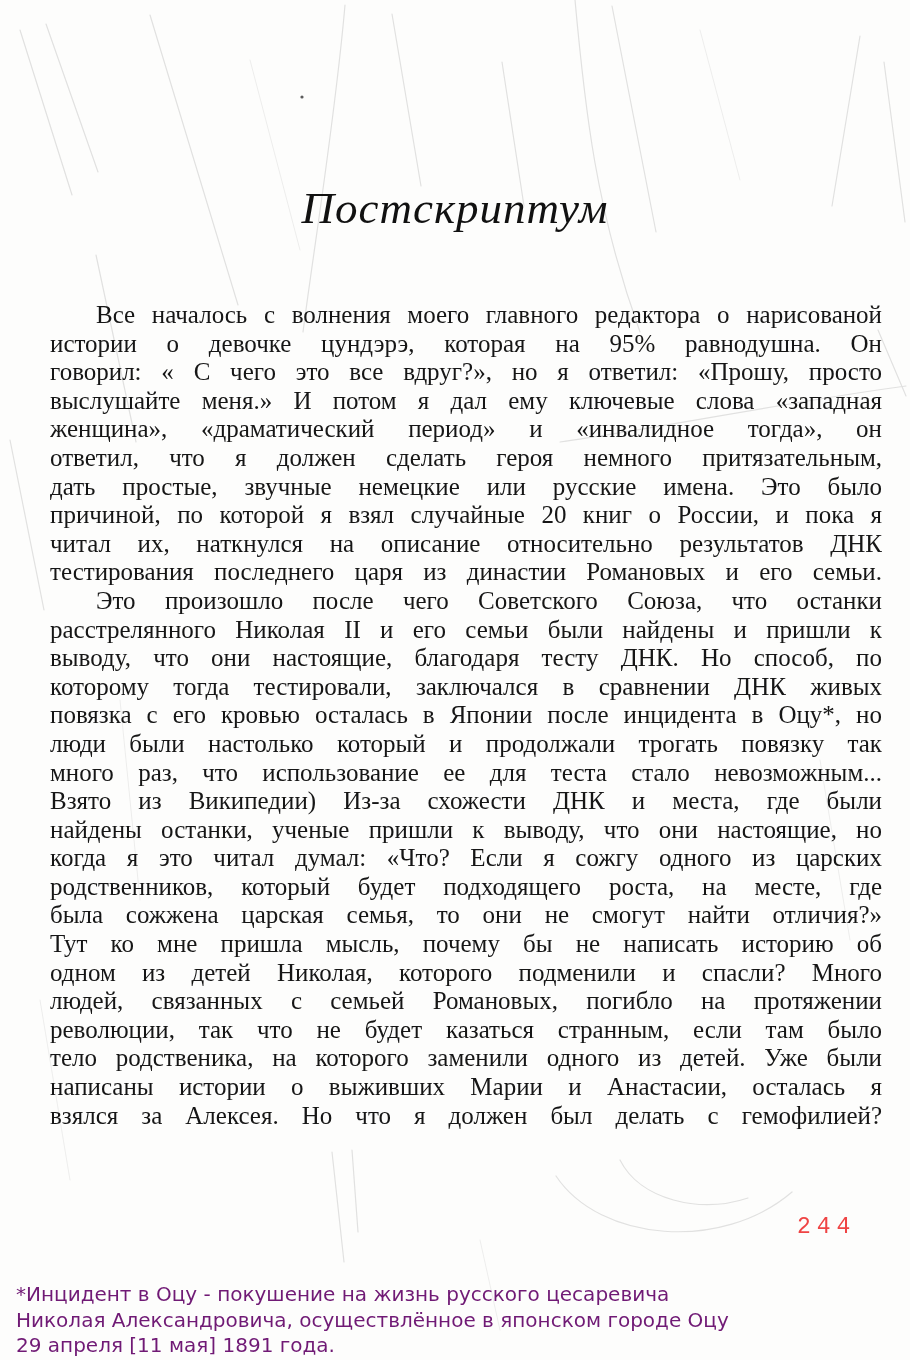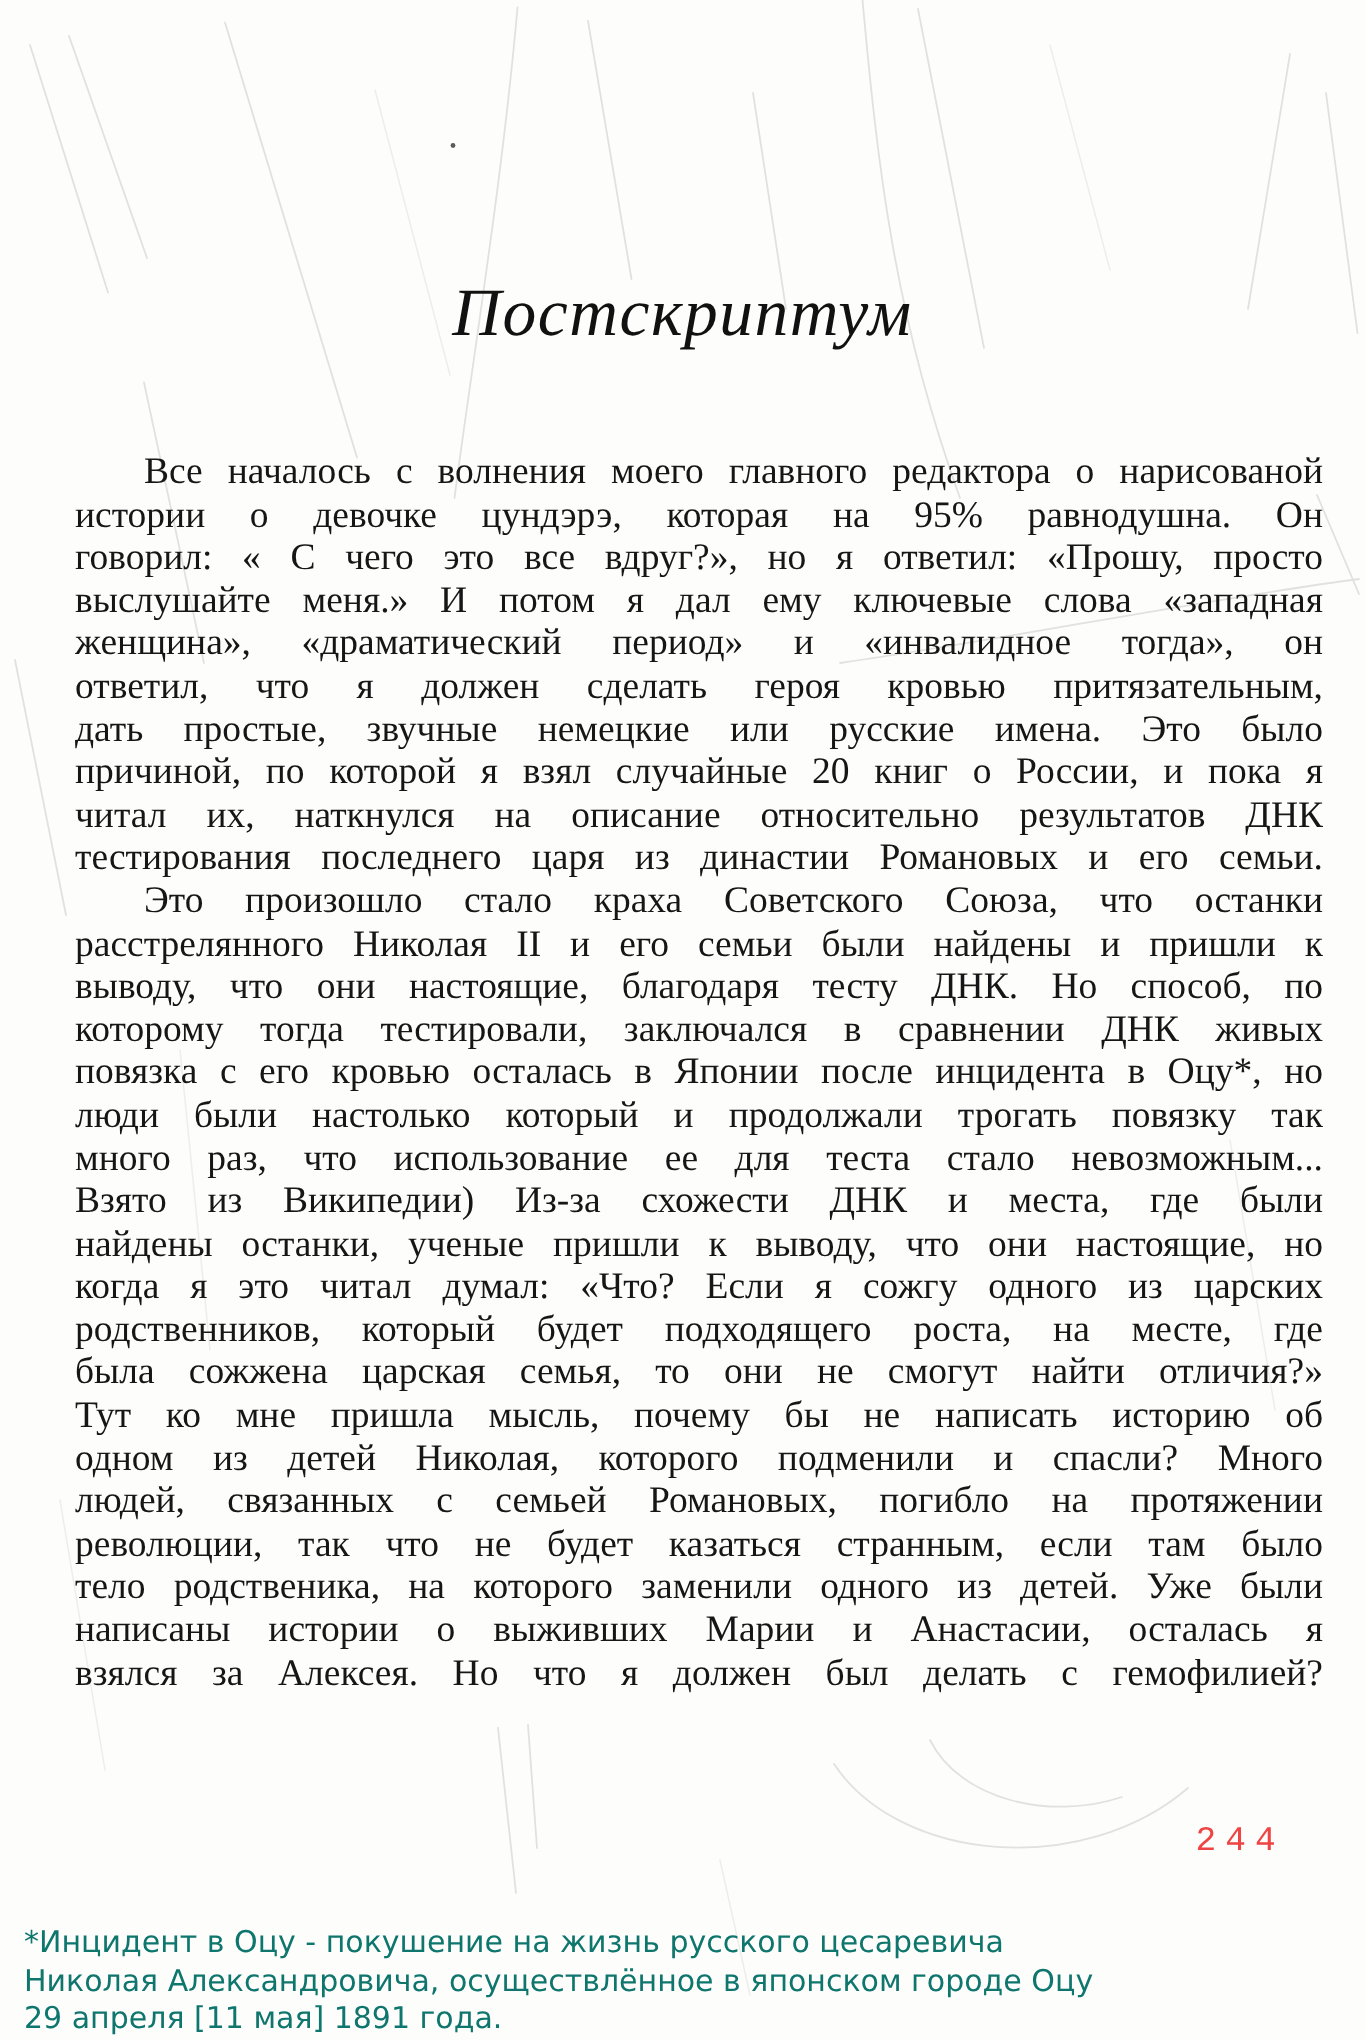--- a/index.html
+++ b/index.html
@@ -45,21 +45,21 @@
     overflow:hidden;
   }
   .line.indent{ text-indent:46px; }
   .footnote{
     position:absolute;
     left:16px;top:1282px;
     width:660px;
     font-family:"DejaVu Sans",sans-serif;
     font-size:20px;
     line-height:25.5px;
-    color:#0f766e;
+    color:#701a75;
   }
   .fn-line{ white-space:nowrap; }
   .page-number{
     position:absolute;
     top:1214px;left:797px;
     font-family:Liberation Mono, monospace;
     font-size:23px;
     letter-spacing:6px;
     color:#ef4444;
   }
@@ -102,26 +102,26 @@
   </svg>
 
   <h1 class="title">Постскриптум</h1>
 
   <div class="body-text">
       <div class="line indent">Все началось с волнения моего главного редактора о нарисованой</div>
       <div class="line">истории о девочке цундэрэ, которая на 95% равнодушна. Он</div>
       <div class="line">говорил: « С чего это все вдруг?», но я ответил: «Прошу, просто</div>
       <div class="line">выслушайте меня.» И потом я дал ему ключевые слова «западная</div>
       <div class="line">женщина», «драматический период» и «инвалидное тогда», он</div>
-      <div class="line">ответил, что я должен сделать героя кровью притязательным,</div>
+      <div class="line">ответил, что я должен сделать героя немного притязательным,</div>
       <div class="line">дать простые, звучные немецкие или русские имена. Это было</div>
       <div class="line">причиной, по которой я взял случайные 20 книг о России, и пока я</div>
       <div class="line">читал их, наткнулся на описание относительно результатов ДНК</div>
       <div class="line">тестирования последнего царя из династии Романовых и его семьи.</div>
-      <div class="line indent">Это произошло стало краха Советского Союза, что останки</div>
+      <div class="line indent">Это произошло после чего Советского Союза, что останки</div>
       <div class="line">расстрелянного Николая II и  его семьи были найдены и пришли к</div>
       <div class="line">выводу, что они настоящие, благодаря тесту ДНК. Но способ, по</div>
       <div class="line">которому тогда тестировали, заключался в сравнении ДНК живых</div>
       <div class="line">повязка с его кровью осталась в Японии после инцидента в Оцу*, но</div>
       <div class="line">люди были настолько который и продолжали трогать повязку так</div>
       <div class="line">много раз, что использование ее для теста стало невозможным...</div>
       <div class="line">Взято из Википедии) Из-за схожести ДНК и места, где были</div>
       <div class="line">найдены останки, ученые пришли к выводу, что они настоящие, но</div>
       <div class="line">когда я это читал думал: «Что? Если я сожгу одного из царских</div>
       <div class="line">родственников, который будет подходящего роста, на месте, где</div>

